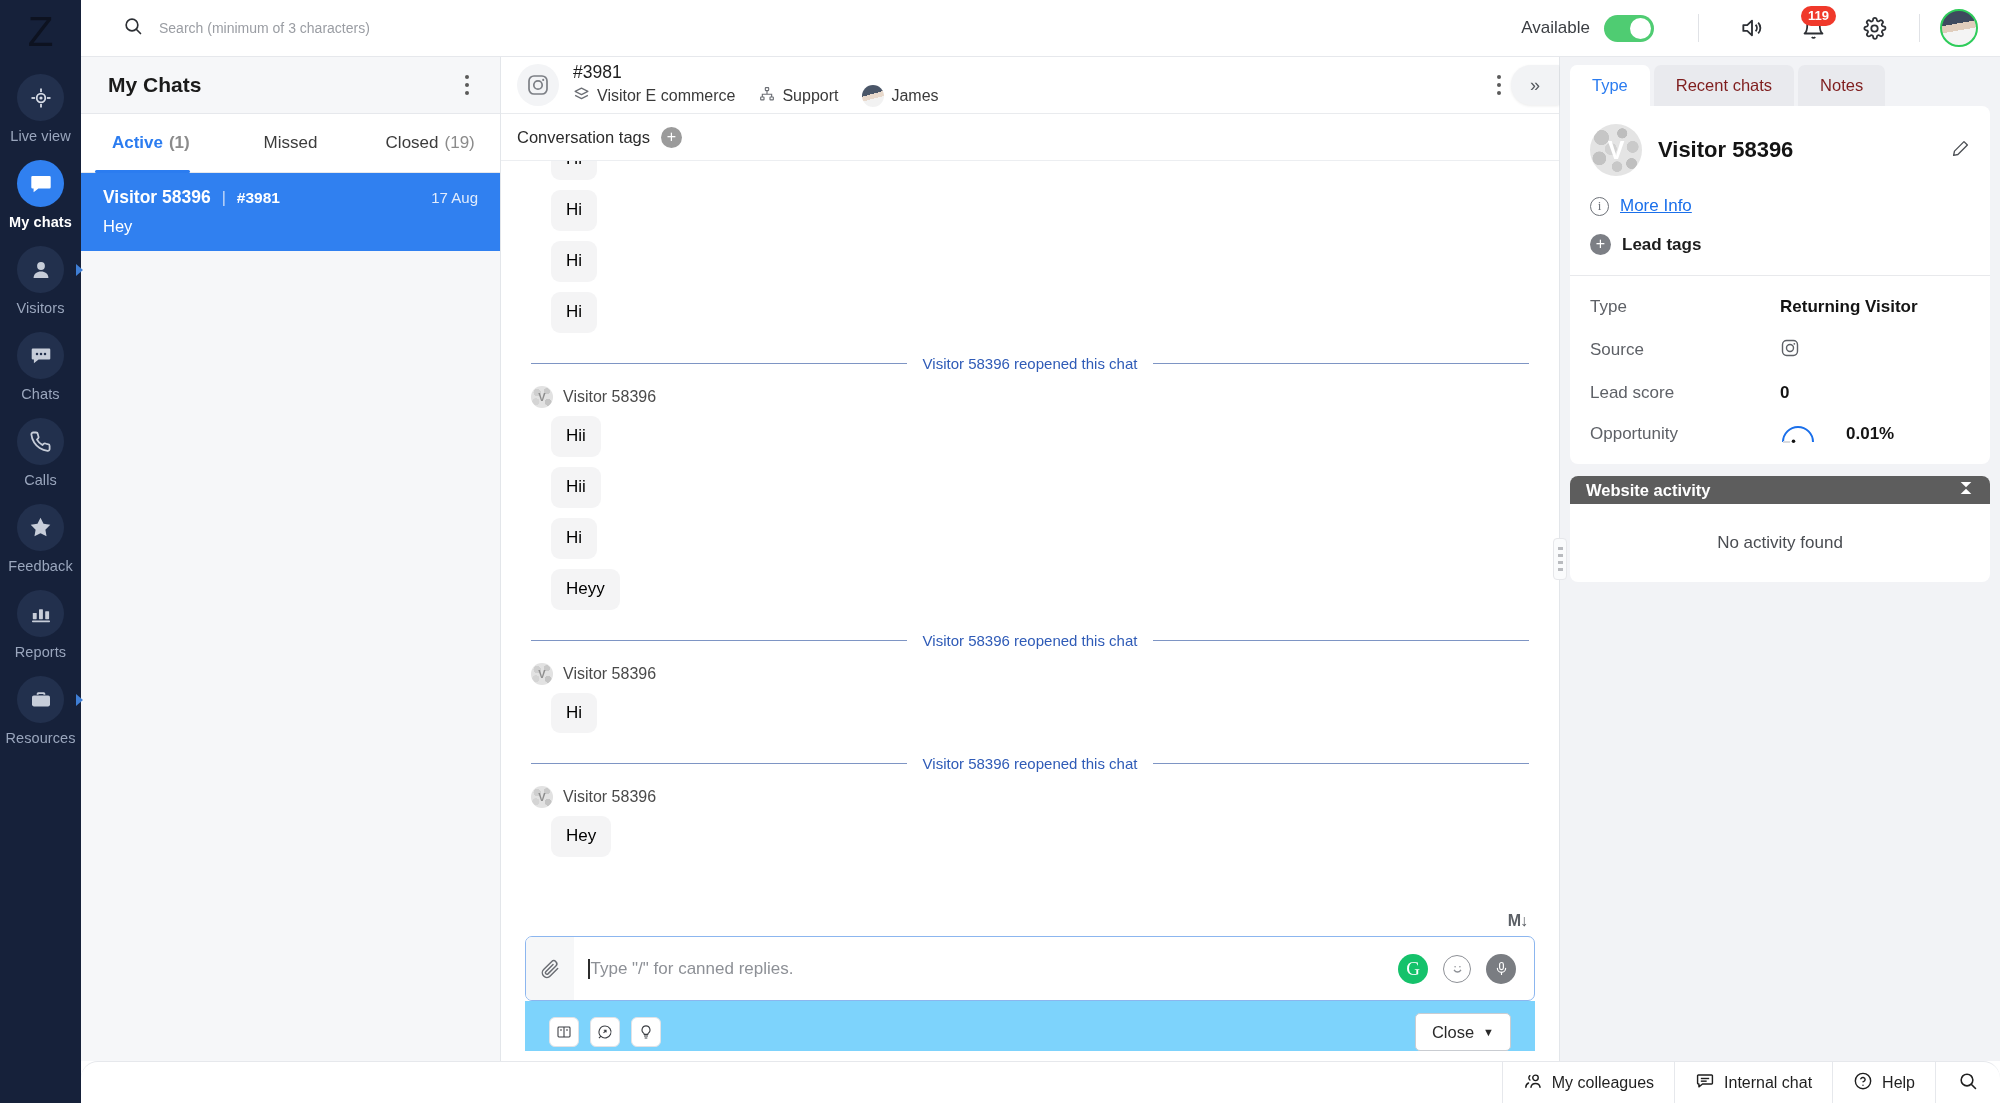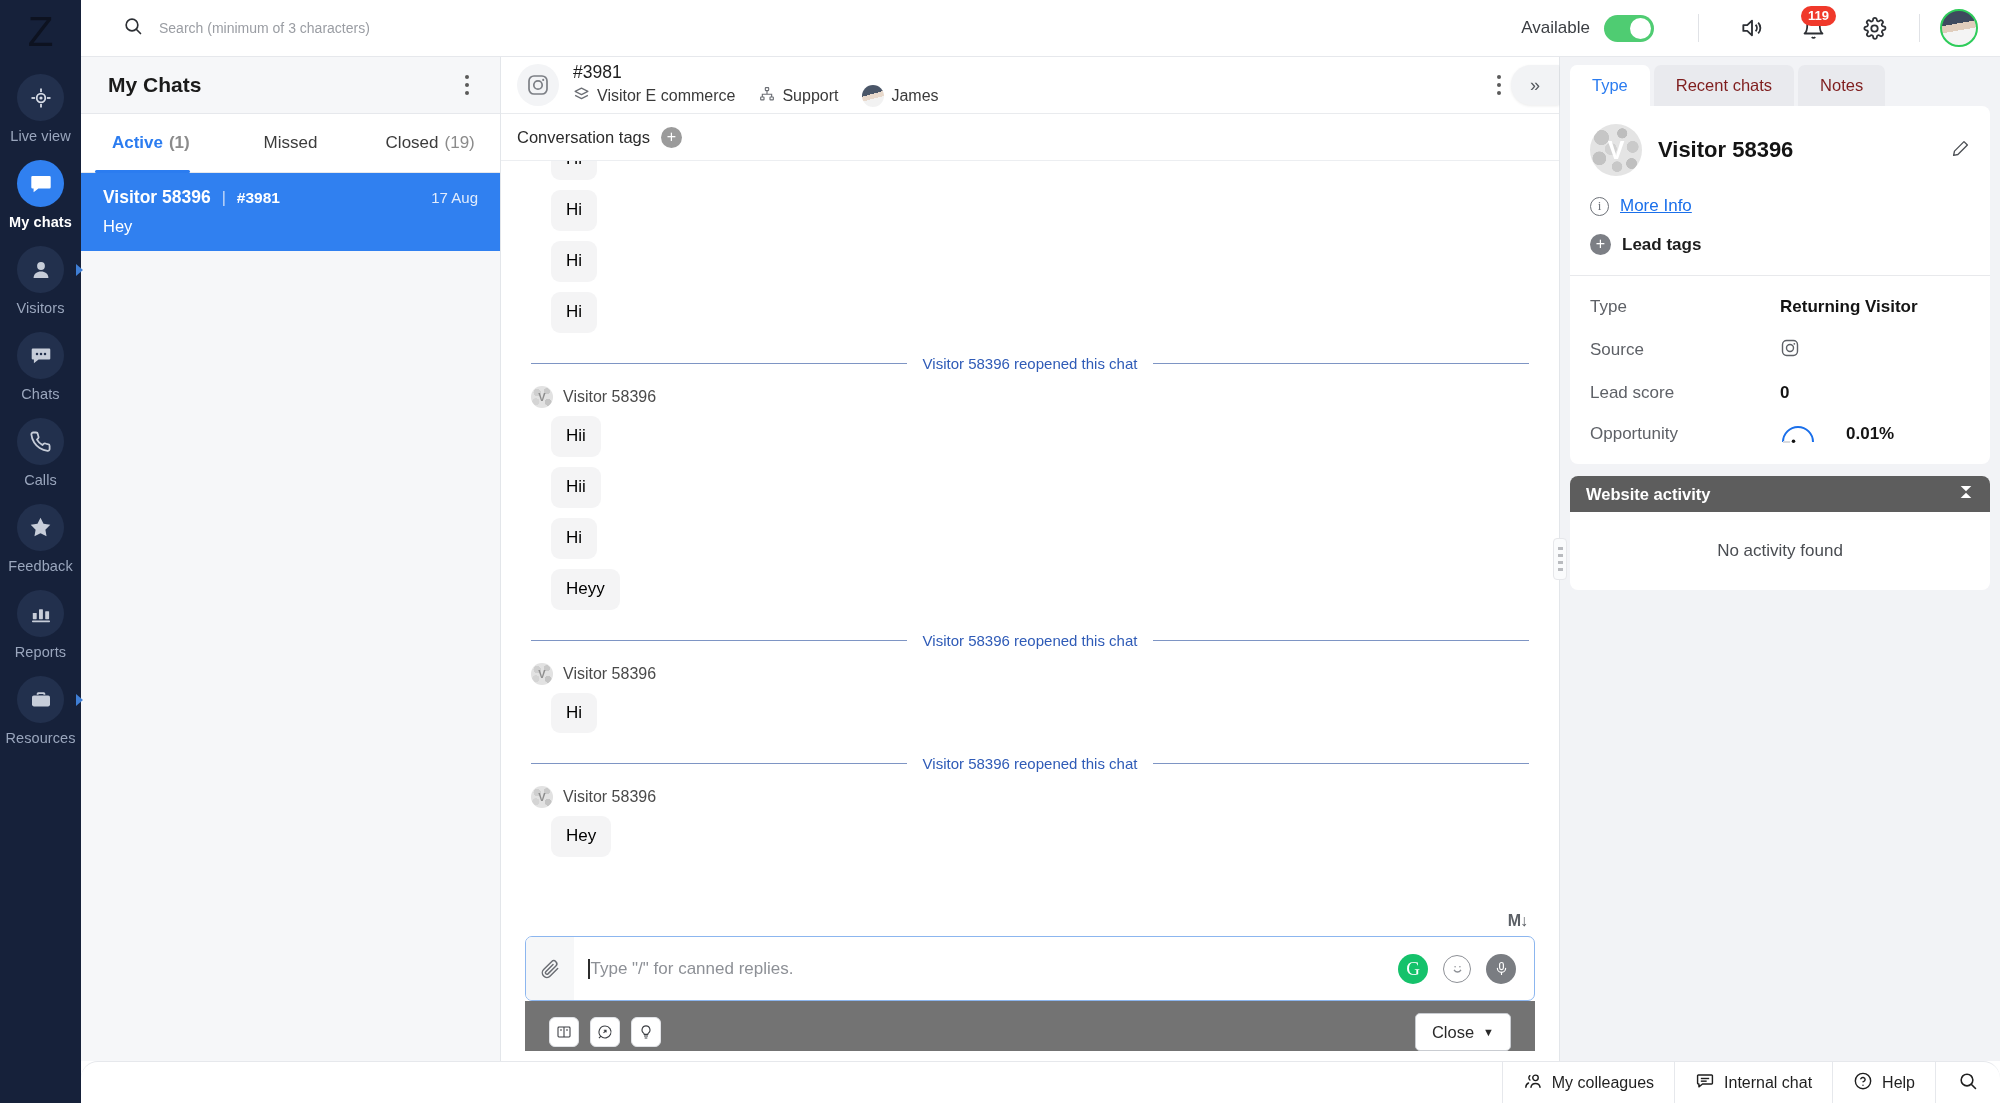--- a/index.html
+++ b/index.html
@@ -208,21 +208,21 @@
   }
   .emoji-btn {
     width: 28px; height: 28px; border-radius: 50%; border: 1.6px solid #8d9096;
     display: flex; align-items: center; justify-content: center; cursor: pointer;
   }
   .mic-btn {
     width: 30px; height: 30px; border-radius: 50%; background: #7a7d82;
     display: flex; align-items: center; justify-content: center; cursor: pointer;
   }
   .footer-row {
-    display: flex; align-items: center; padding: 12px 24px 0 24px; background: #737373;
+    display: flex; align-items: center; padding: 12px 24px 0 24px; background: #7dd3fc;
   }
   .tool-sq {
     width: 30px; height: 30px; border-radius: 6px; border: 1px solid #e0e2e6;
     display: flex; align-items: center; justify-content: center;
     margin-right: 11px; cursor: pointer; background: #fff;
   }
   .close-btn {
     margin-left: auto; border: 1px solid #c9ccd1; border-radius: 5px;
     height: 38px; padding: 0 16px; display: flex; align-items: center; gap: 9px;
     font-size: 16.5px; color: #2a2a2a; cursor: pointer; background: #fff;
@@ -279,21 +279,21 @@
   .hr { height: 1px; background: #e8e9ec; margin: 20px -20px 0 -20px; }
   .kv { display: flex; align-items: center; margin-top: 21px; }
   .kv-k { font-size: 17px; color: #5e6167; width: 50%; }
   .kv-v { font-size: 17px; color: #141414; font-weight: 700; }
   .gauge { width: 36px; height: 20px; position: relative; }
   .gauge svg { display: block; }
   .opp-val { font-size: 17px; color: #141414; font-weight: 700; margin-left: 30px; }
 
   .activity-card { margin-top: 12px; border-radius: 8px; overflow: hidden; background: #fff; }
   .activity-head {
-    background: #5d5d5d; color: #fff; height: 36px;
+    background: #5d5d5d; color: #fff; height: 28px;
     display: flex; align-items: center; justify-content: space-between;
     padding: 0 16px; font-size: 16.5px; font-weight: 700;
   }
   .activity-body {
     height: 78px; display: flex; align-items: center; justify-content: center;
     font-size: 17px; color: #4a4d52;
   }
 
   .resize-handle {
     position: absolute; left: -7px; top: 50%; transform: translateY(-50%);

